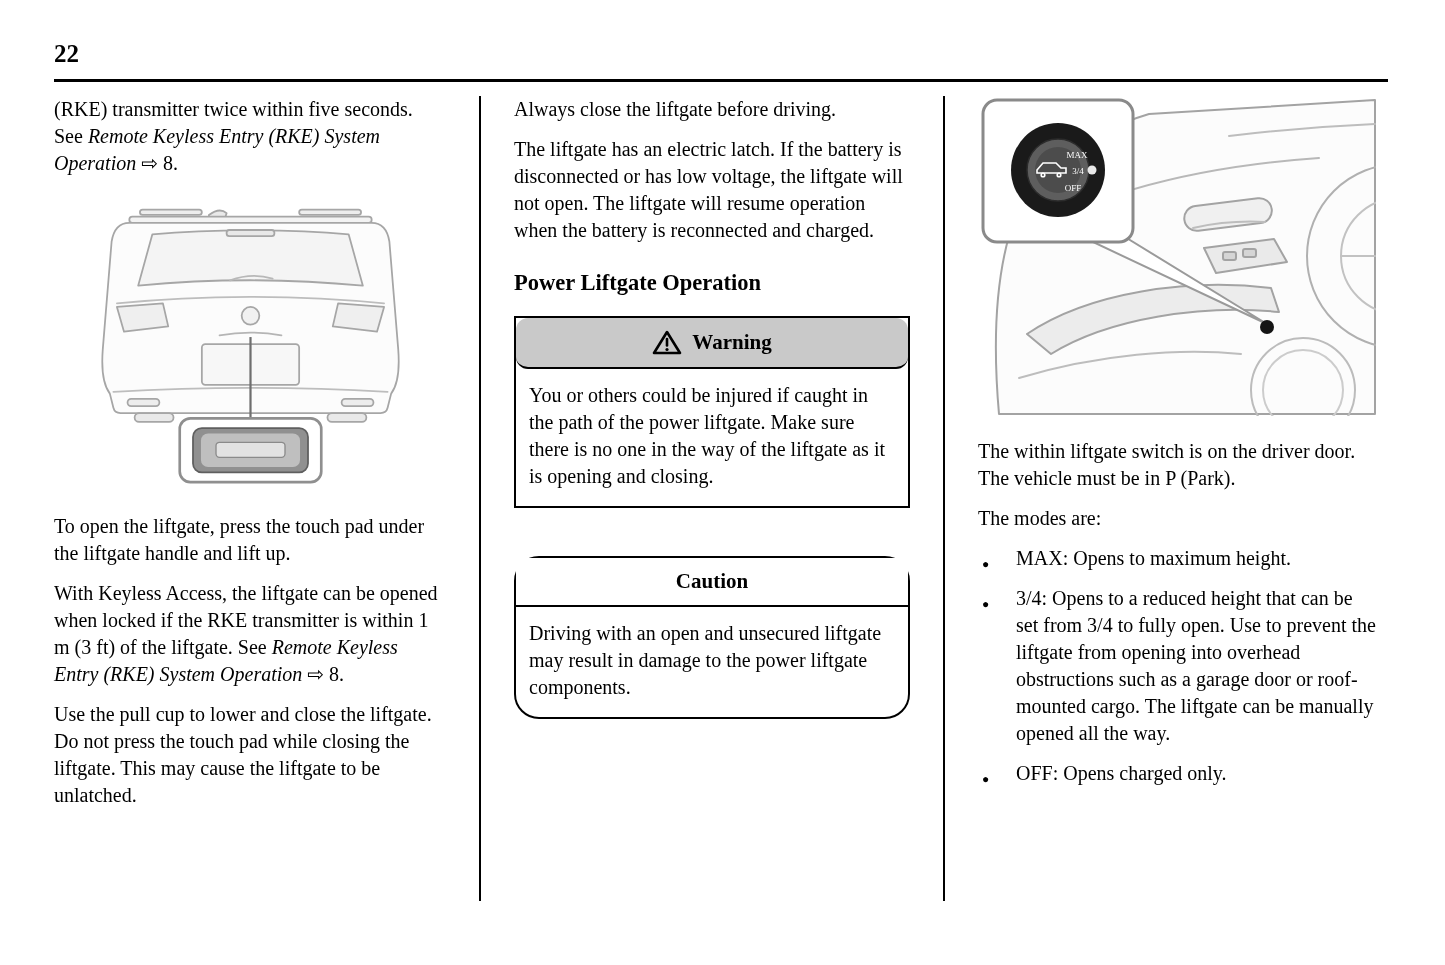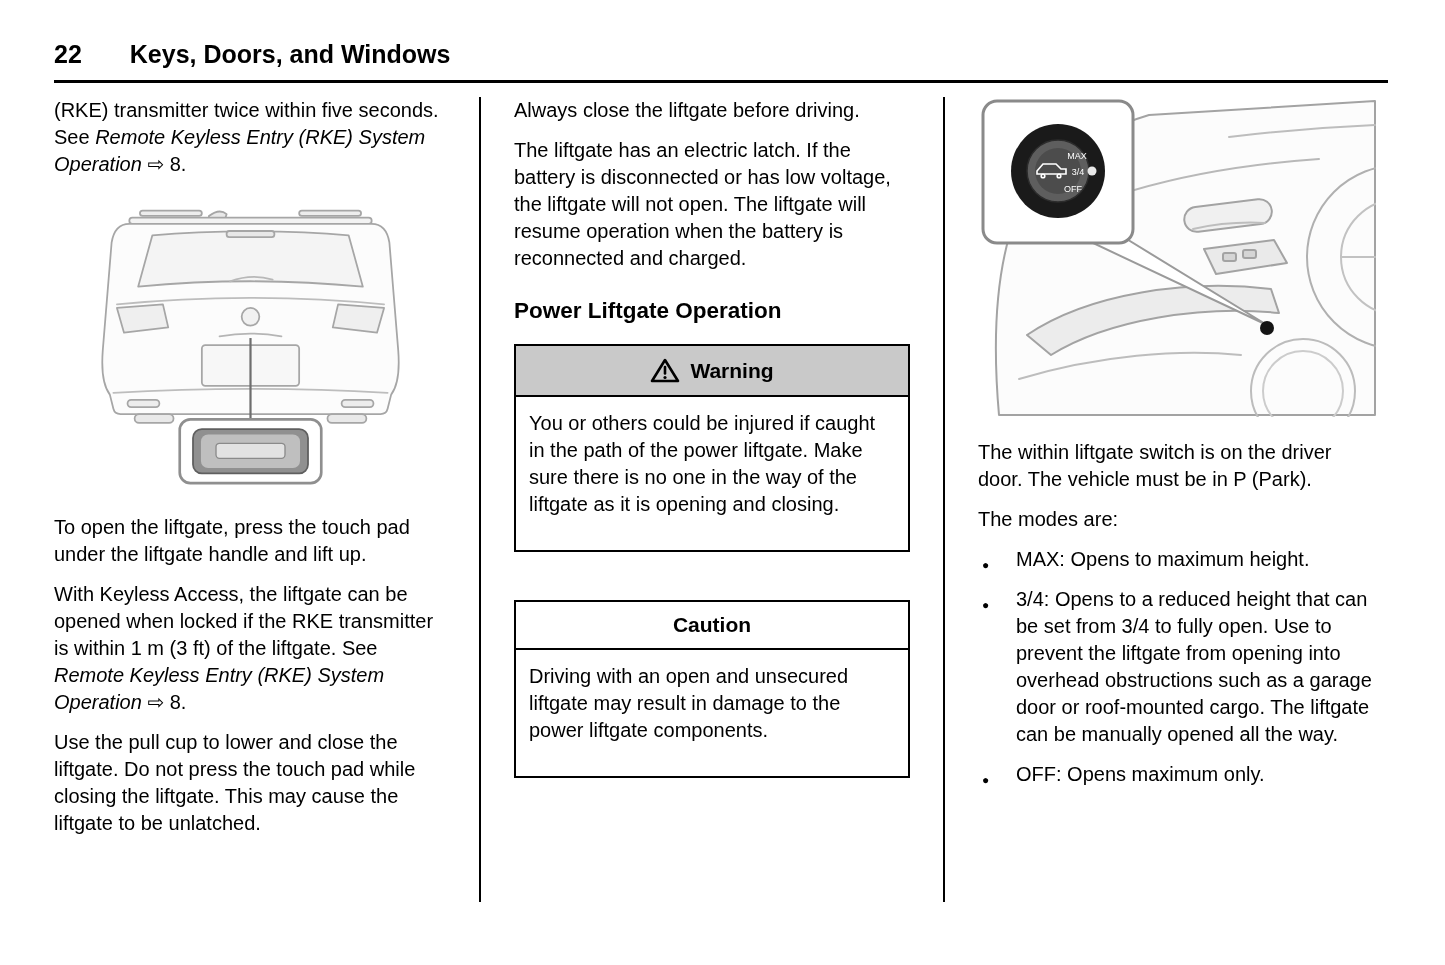--- a/index.html
+++ b/index.html
@@ -10,20 +10,21 @@
     height: 965px;
     font-family: "Liberation Sans", sans-serif;
     color: #000;
     overflow: hidden;
   }
   .page {
     box-sizing: border-box;
     width: 1445px;
     height: 830px;
     padding: 40px 57px 0 54px;
+    font-family: Liberation Serif, serif;
   }
   .page-header {
     display: flex;
     align-items: baseline;
     gap: 48px;
     font-size: 25px;
     font-weight: bold;
   }
   .header-rule {
     height: 3px;
@@ -59,36 +60,36 @@
     display: flex;
     justify-content: center;
   }
   .figure-right {
     margin: 0 0 18px 0;
   }
   .alert-box {
     border: 2px solid #000;
   }
   .alert-box.warning { margin-bottom: 48px; }
-  .alert-box.caution { margin-bottom: 0; }
+  .alert-box.caution { margin-bottom: 0; border-radius: 25px; }
   .alert-head {
     border-bottom: 2px solid #000;
     text-align: center;
     font-size: 21px;
     font-weight: bold;
     padding: 11px 0;
     display: flex;
     align-items: center;
     justify-content: center;
     gap: 10px;
   }
-  .alert-box.warning .alert-head { background: #c9c9c9; }
+  .alert-box.warning .alert-head { background: #c9c9c9; border-radius: 12px; }
   .alert-box.caution .alert-head { background: #ffffff; }
   .alert-body {
-    padding: 13px 12px 32px 13px;
+    padding: 13px 12px 16px 13px;
     font-size: 20px;
     line-height: 27px;
   }
   ul.modes-list {
     list-style: none;
     margin: 0;
     padding: 0;
   }
   ul.modes-list li {
     position: relative;
@@ -106,21 +107,20 @@
   }
   .warn-icon-svg { display: inline-block; vertical-align: middle; }
 </style>
 </head>
 <body>
 
 <div class="page">
 
   <div class="page-header">
     <span>22</span>
-    <span>Keys, Doors, and Windows</span>
   </div>
   <div class="header-rule"></div>
 
   <div class="columns">
 
     <section>
       <p class="body-text"><span>(RKE) transmitter twice within five seconds. See </span><em>Remote Keyless Entry (RKE) System Operation</em><span> ⇨ 8.</span></p>
 
       <figure class="figure-left">
         <svg width="345" height="292" viewBox="0 0 390 330">
@@ -247,18 +247,18 @@
           </g>
         </svg>
       </figure>
 
       <p class="body-text">The within liftgate switch is on the driver door. The vehicle must be in P (Park).</p>
       <p class="body-text">The modes are:</p>
 
       <ul class="modes-list">
         <li><span>MAX: Opens to maximum height.</span></li>
         <li><span>3/4: Opens to a reduced height that can be set from 3/4 to fully open. Use to prevent the liftgate from opening into overhead obstructions such as a garage door or roof-mounted cargo. The liftgate can be manually opened all the way.</span></li>
-        <li><span>OFF: Opens maximum only.</span></li>
+        <li><span>OFF: Opens charged only.</span></li>
       </ul>
     </section>
 
   </div>
 </div>
 
 </body></html>

